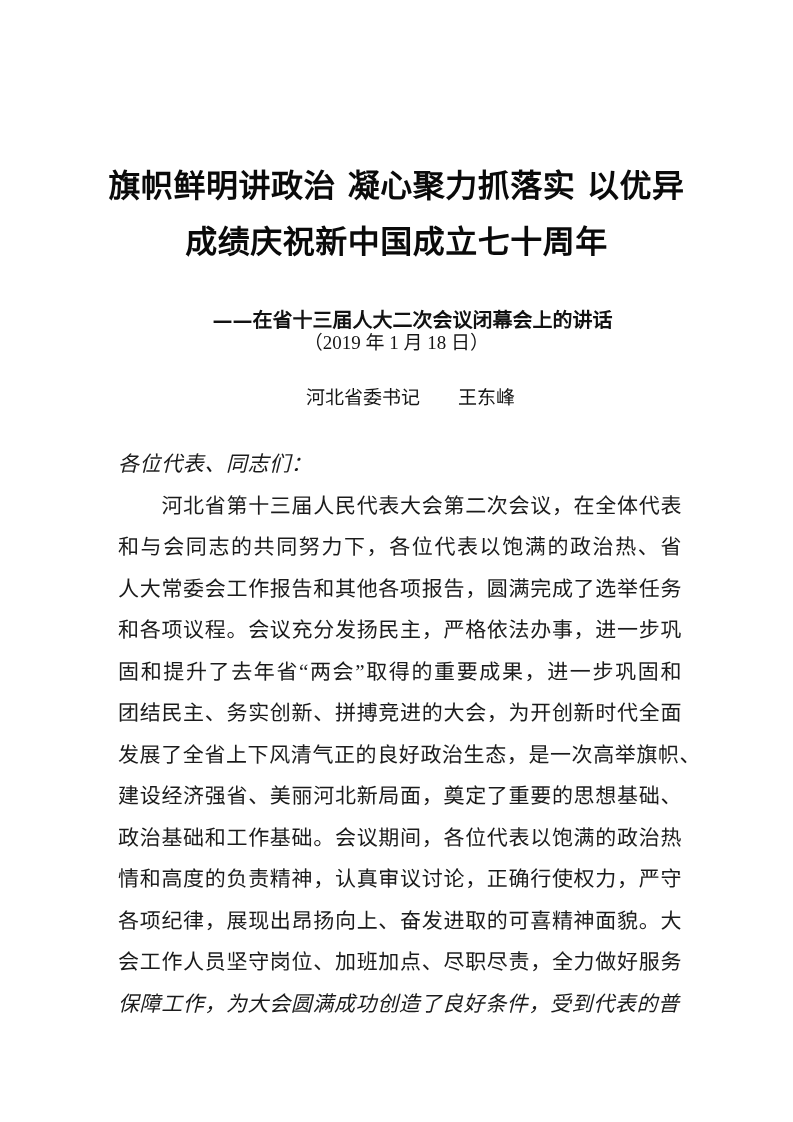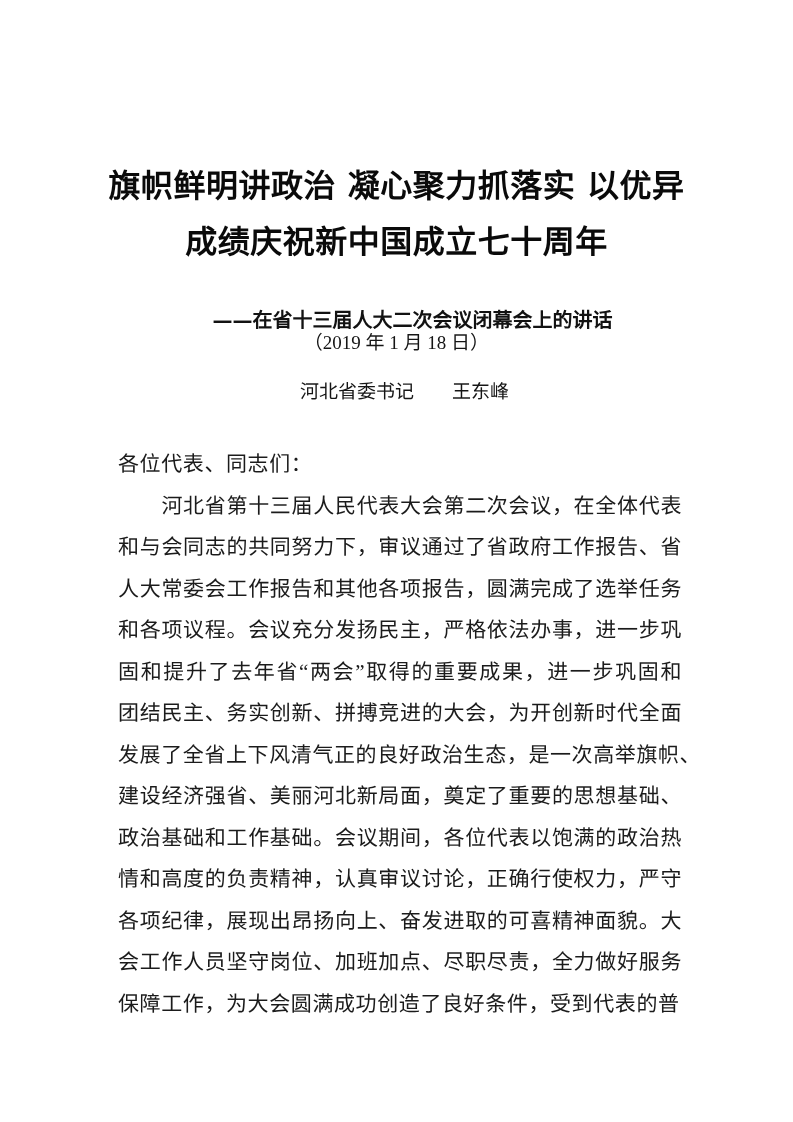--- a/index.html
+++ b/index.html
@@ -70,21 +70,21 @@
     top: 329px;
     width: 601px;
     text-align: center;
     font-family: "Liberation Serif", "DejaVu Serif", serif;
     font-size: 19px;
     line-height: 28px;
     color: #151515;
   }
 
   .doc-byline {
-    margin: 8px;
+    margin: 14px;
     position: absolute;
     left: 96px;
     top: 370px;
     width: 601px;
     text-align: center;
     font-family: "Liberation Serif", "DejaVu Serif", serif;
     font-size: 19px;
     line-height: 28px;
     color: #151515;
     white-space: pre;
@@ -107,20 +107,21 @@
     color: #1b1b1b;
     white-space: pre;
     letter-spacing: 0.6px;
     text-align: justify;
     text-align-last: justify;
   }
 
   .body-line.ragged {
     text-align: right;
     text-align-last: left;
+    font-style: italic;
   }
 </style>
 </head>
 <body>
 
 <div class="page">
 
   <h1 class="doc-title">
     <span class="title-line">旗帜鲜明讲政治 凝心聚力抓落实 以优异</span>
     <span class="title-line">成绩庆祝新中国成立七十周年</span>
@@ -128,21 +129,21 @@
 
   <p class="doc-subtitle">——在省十三届人大二次会议闭幕会上的讲话</p>
 
   <p class="doc-date">（2019 年 1 月 18 日）</p>
 
   <p class="doc-byline">河北省委书记　　王东峰</p>
 
   <div class="doc-body">
     <span class="body-line ragged">各位代表、同志们：</span>
     <span class="body-line">　　河北省第十三届人民代表大会第二次会议，在全体代表</span>
-    <span class="body-line">和与会同志的共同努力下，审议通过了省政府工作报告、省</span>
+    <span class="body-line">和与会同志的共同努力下，各位代表以饱满的政治热、省</span>
     <span class="body-line">人大常委会工作报告和其他各项报告，圆满完成了选举任务</span>
     <span class="body-line">和各项议程。会议充分发扬民主，严格依法办事，进一步巩</span>
     <span class="body-line">固和提升了去年省“两会”取得的重要成果，进一步巩固和</span>
     <span class="body-line">团结民主、务实创新、拼搏竞进的大会，为开创新时代全面</span>
     <span class="body-line">发展了全省上下风清气正的良好政治生态，是一次高举旗帜、</span>
     <span class="body-line">建设经济强省、美丽河北新局面，奠定了重要的思想基础、</span>
     <span class="body-line">政治基础和工作基础。会议期间，各位代表以饱满的政治热</span>
     <span class="body-line">情和高度的负责精神，认真审议讨论，正确行使权力，严守</span>
     <span class="body-line">各项纪律，展现出昂扬向上、奋发进取的可喜精神面貌。大</span>
     <span class="body-line">会工作人员坚守岗位、加班加点、尽职尽责，全力做好服务</span>

